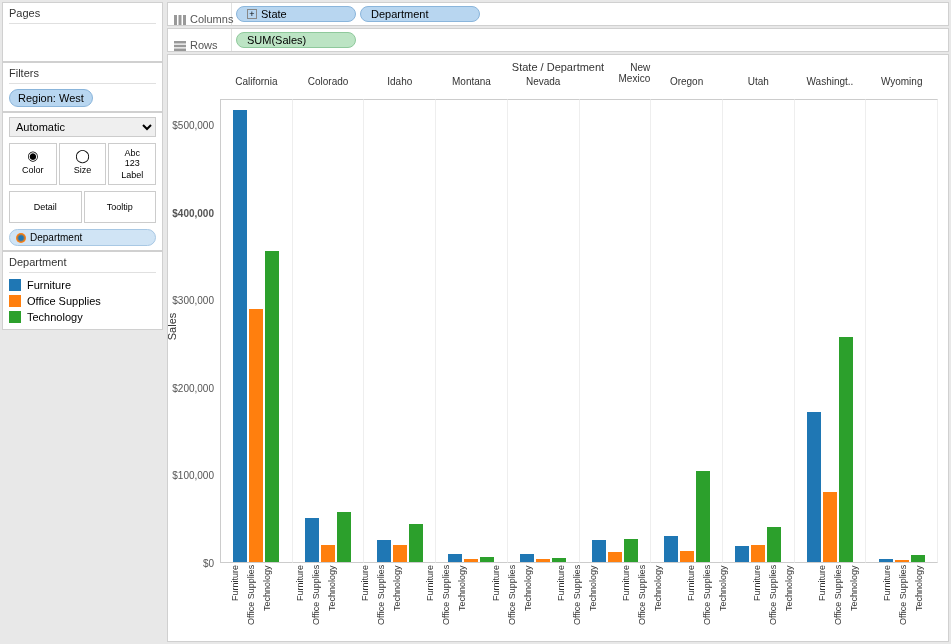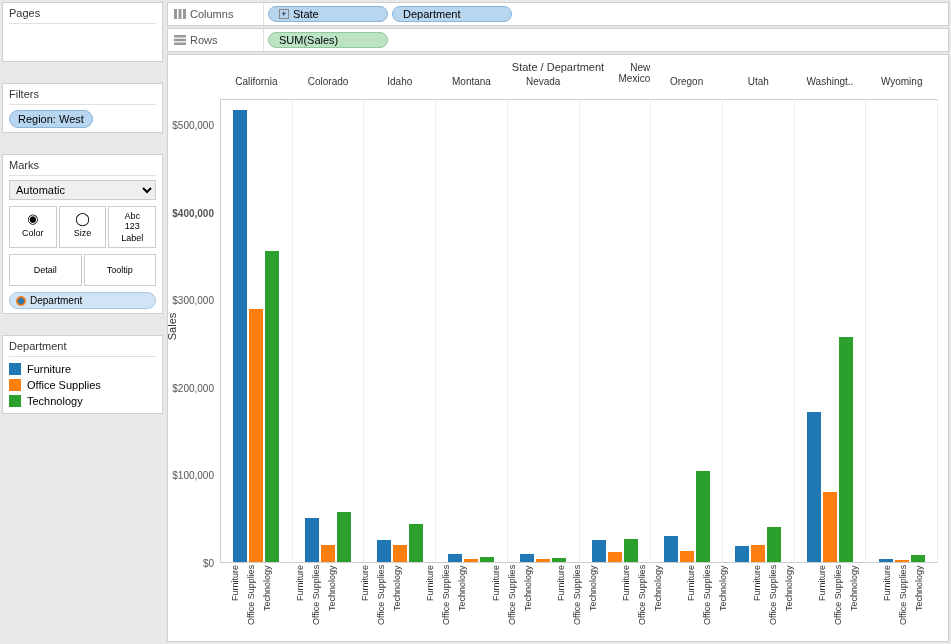--- a/index.html
+++ b/index.html
@@ -1,38 +1,38 @@
 <!DOCTYPE html>
 <html><head>
 <meta charset="utf-8">
 <style>
 * { box-sizing: border-box; margin: 0; padding: 0; font-family: Arial, sans-serif; }
 body { background: #e8e8e8; width: 951px; height: 644px; overflow: hidden; display: flex; }
 
-.sidebar { width: 165px; display: flex; flex-direction: column; gap: 21px; padding: 2px; }
+.sidebar { width: 165px; display: flex; flex-direction: column; gap: 0; padding: 2px; }
 .panel { background: #fff; border: 1px solid #d0d0d0; padding: 4px 6px; }
 .panel-title { font-size: 11px; color: #333; padding-bottom: 4px; border-bottom: 1px solid #e0e0e0; margin-bottom: 4px; }
 .panel.pages { height: 60px; }
 
 .filter-pill { background: #b8d6f0; border: 1px solid #8ab5db; border-radius: 10px; font-size: 11px; padding: 2px 8px; display: inline-block; }
 
 .marks select { width: 100%; font-size: 11px; padding: 2px; border: 1px solid #ccc; margin-bottom: 6px; }
 .marks-grid { display: grid; grid-template-columns: repeat(3,1fr); gap: 2px; margin-bottom: 6px; }
 .mark-btn { border: 1px solid #ccc; background: #fff; font-size: 9px; text-align: center; padding: 4px 2px; cursor: pointer; }
 .mark-btn .micon { font-size: 13px; display: block; margin-bottom: 2px; }
 .marks-grid2 { display: grid; grid-template-columns: 1fr 1fr; gap: 2px; margin-bottom: 6px; }
 .mark-pill { background: #d0e4f5; border: 1px solid #a8c8e4; border-radius: 10px; font-size: 10px; padding: 2px 6px; display: flex; align-items: center; gap: 4px; }
 .mark-pill .ci { width: 10px; height: 10px; }
 
 .legend-item { display: flex; align-items: center; gap: 6px; font-size: 11px; padding: 2px 0; }
 .legend-sw { width: 12px; height: 12px; }
 
 .main { flex: 1; display: flex; flex-direction: column; }
 .shelf-row { display: flex; align-items: center; background: #fff; border: 1px solid #d0d0d0; margin: 2px 2px 0 2px; height: 24px; }
-.shelf-label { width: 96px; font-size: 11px; color: #555; padding-left: 6px; display: flex; align-items: center; gap: 4px; border-right: 1px solid #e0e0e0; height: 100%; }
+.shelf-label { width: 64px; font-size: 11px; color: #555; padding-left: 6px; display: flex; align-items: flex-end; gap: 4px; border-right: 1px solid #e0e0e0; height: 100%; }
 .shelf-content { flex: 1; display: flex; align-items: center; padding: 0 4px; gap: 4px; }
 .dim-pill { background: #b8d6f0; border: 1px solid #8ab5db; border-radius: 10px; font-size: 11px; padding: 1px 10px; min-width: 120px; display: flex; align-items: center; gap: 4px; }
 .meas-pill { background: #bce4c4; border: 1px solid #8fc99c; border-radius: 10px; font-size: 11px; padding: 1px 10px; min-width: 120px; }
 
 .viz { flex: 1; background: #fff; border: 1px solid #d0d0d0; margin: 2px; position: relative; padding: 6px; }
 .viz-title { text-align: center; font-size: 11px; color: #333; margin-bottom: 6px; }
 .chart-area { position: absolute; left: 52px; top: 44px; right: 10px; bottom: 78px; display: flex; }
 .y-axis-label { position: absolute; left: 4px; top: 50%; transform: rotate(-90deg) translateX(50%); transform-origin: left center; font-size: 11px; color: #333; }
 .y-ticks { position: absolute; left: 0; top: 44px; bottom: 78px; width: 48px; }
 .y-tick { position: absolute; right: 2px; font-size: 10px; color: #555; transform: translateY(50%); }
@@ -53,21 +53,20 @@
 
 <div class="sidebar">
   <div class="panel pages">
     <div class="panel-title">Pages</div>
   </div>
   <div class="panel">
     <div class="panel-title">Filters</div>
     <span class="filter-pill">Region: West</span>
   </div>
   <div class="panel marks">
-    <div class="panel-title">Marks</div>
     <select><option>Automatic</option></select>
     <div class="marks-grid">
       <div class="mark-btn"><span class="micon">◉</span><span>Color</span></div>
       <div class="mark-btn"><span class="micon">◯</span><span>Size</span></div>
       <div class="mark-btn"><span class="micon" style="font-size:9px">Abc<br>123</span><span>Label</span></div>
     </div>
     <div class="marks-grid2">
       <div class="mark-btn" style="padding:10px 2px"><span>Detail</span></div>
       <div class="mark-btn" style="padding:10px 2px"><span>Tooltip</span></div>
     </div>

